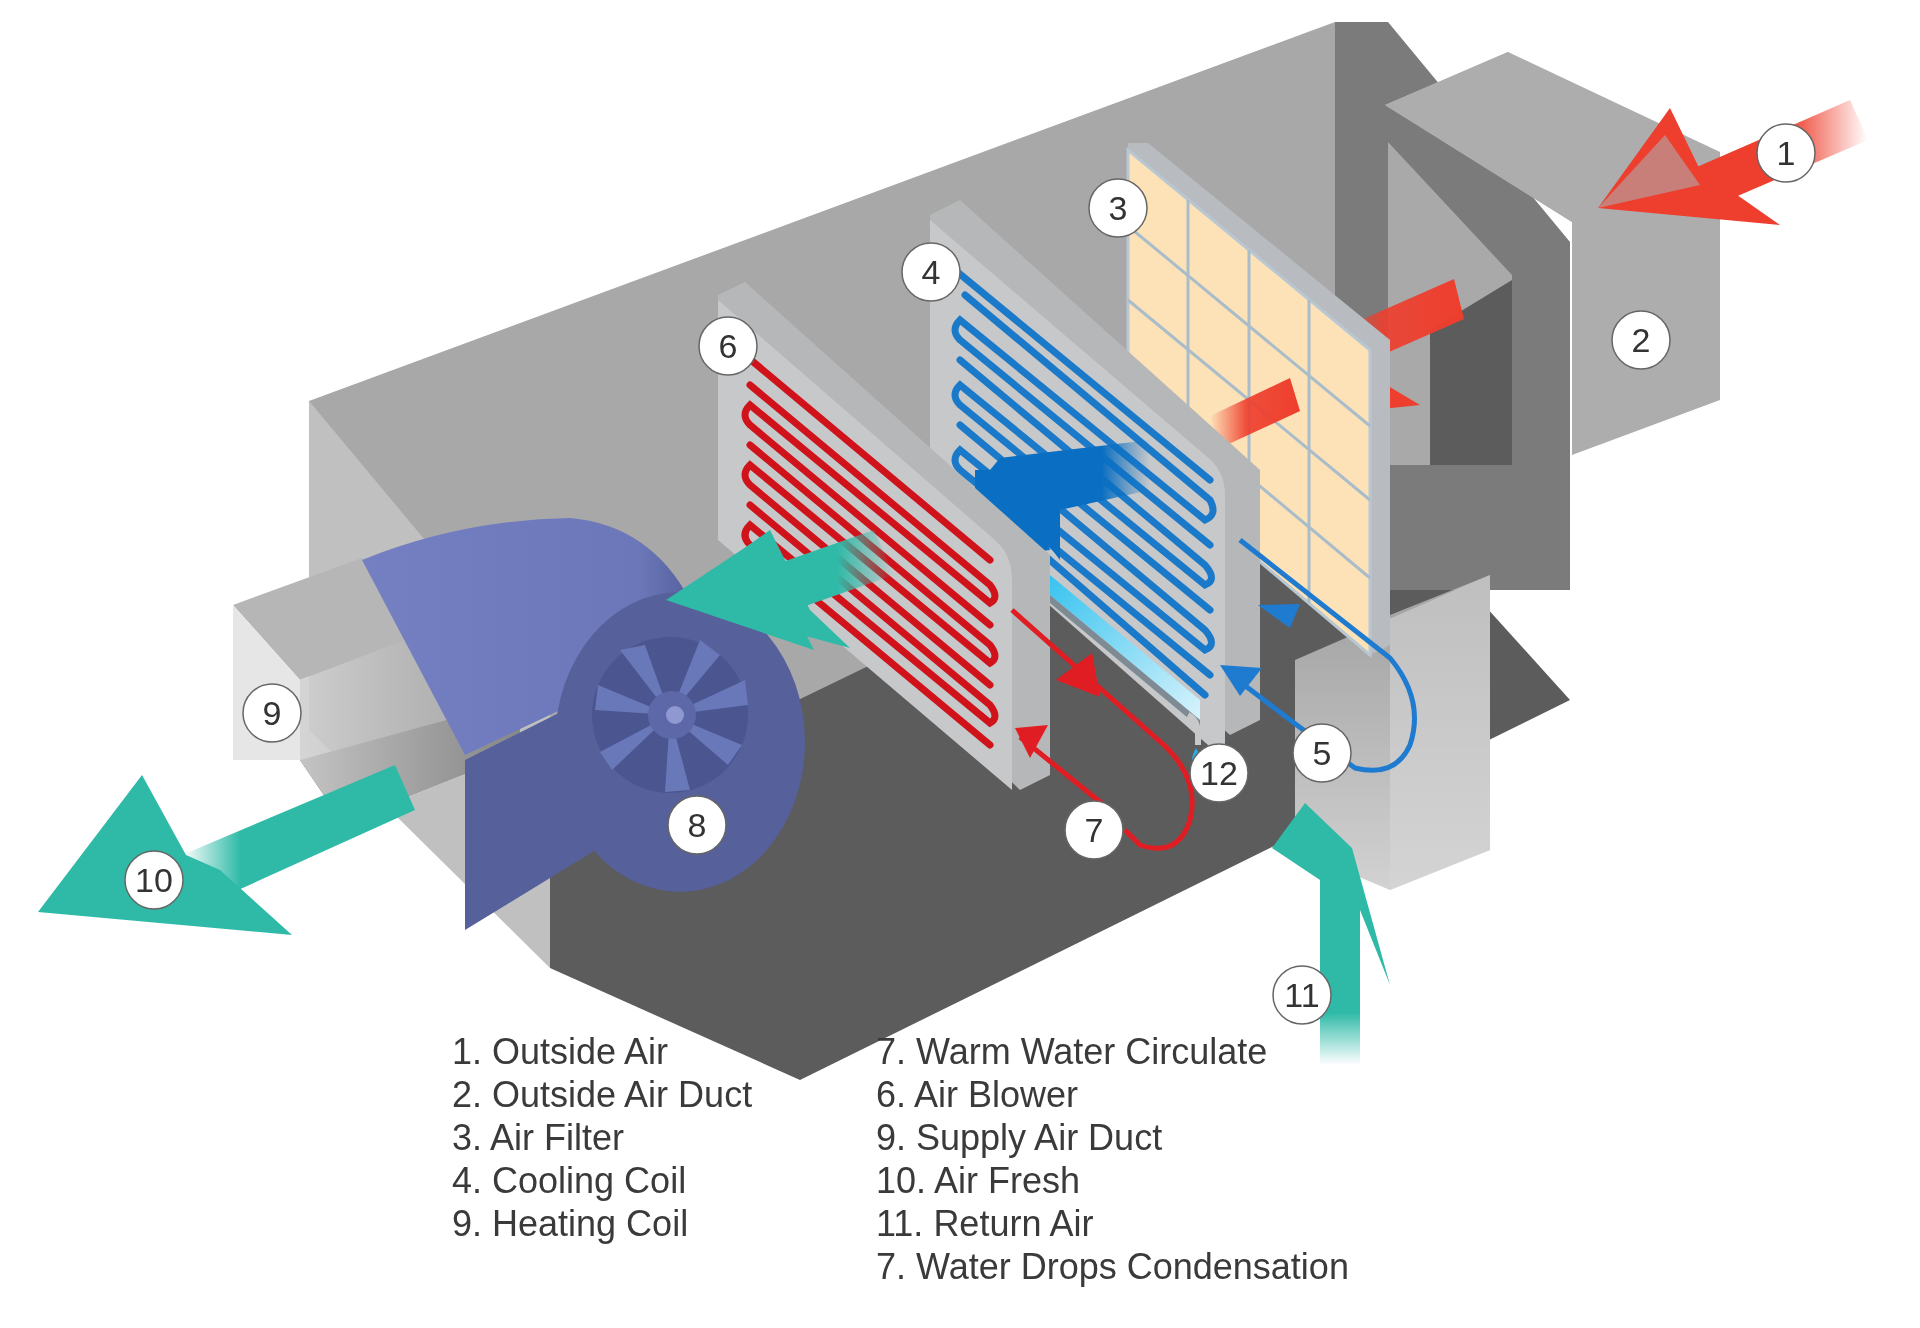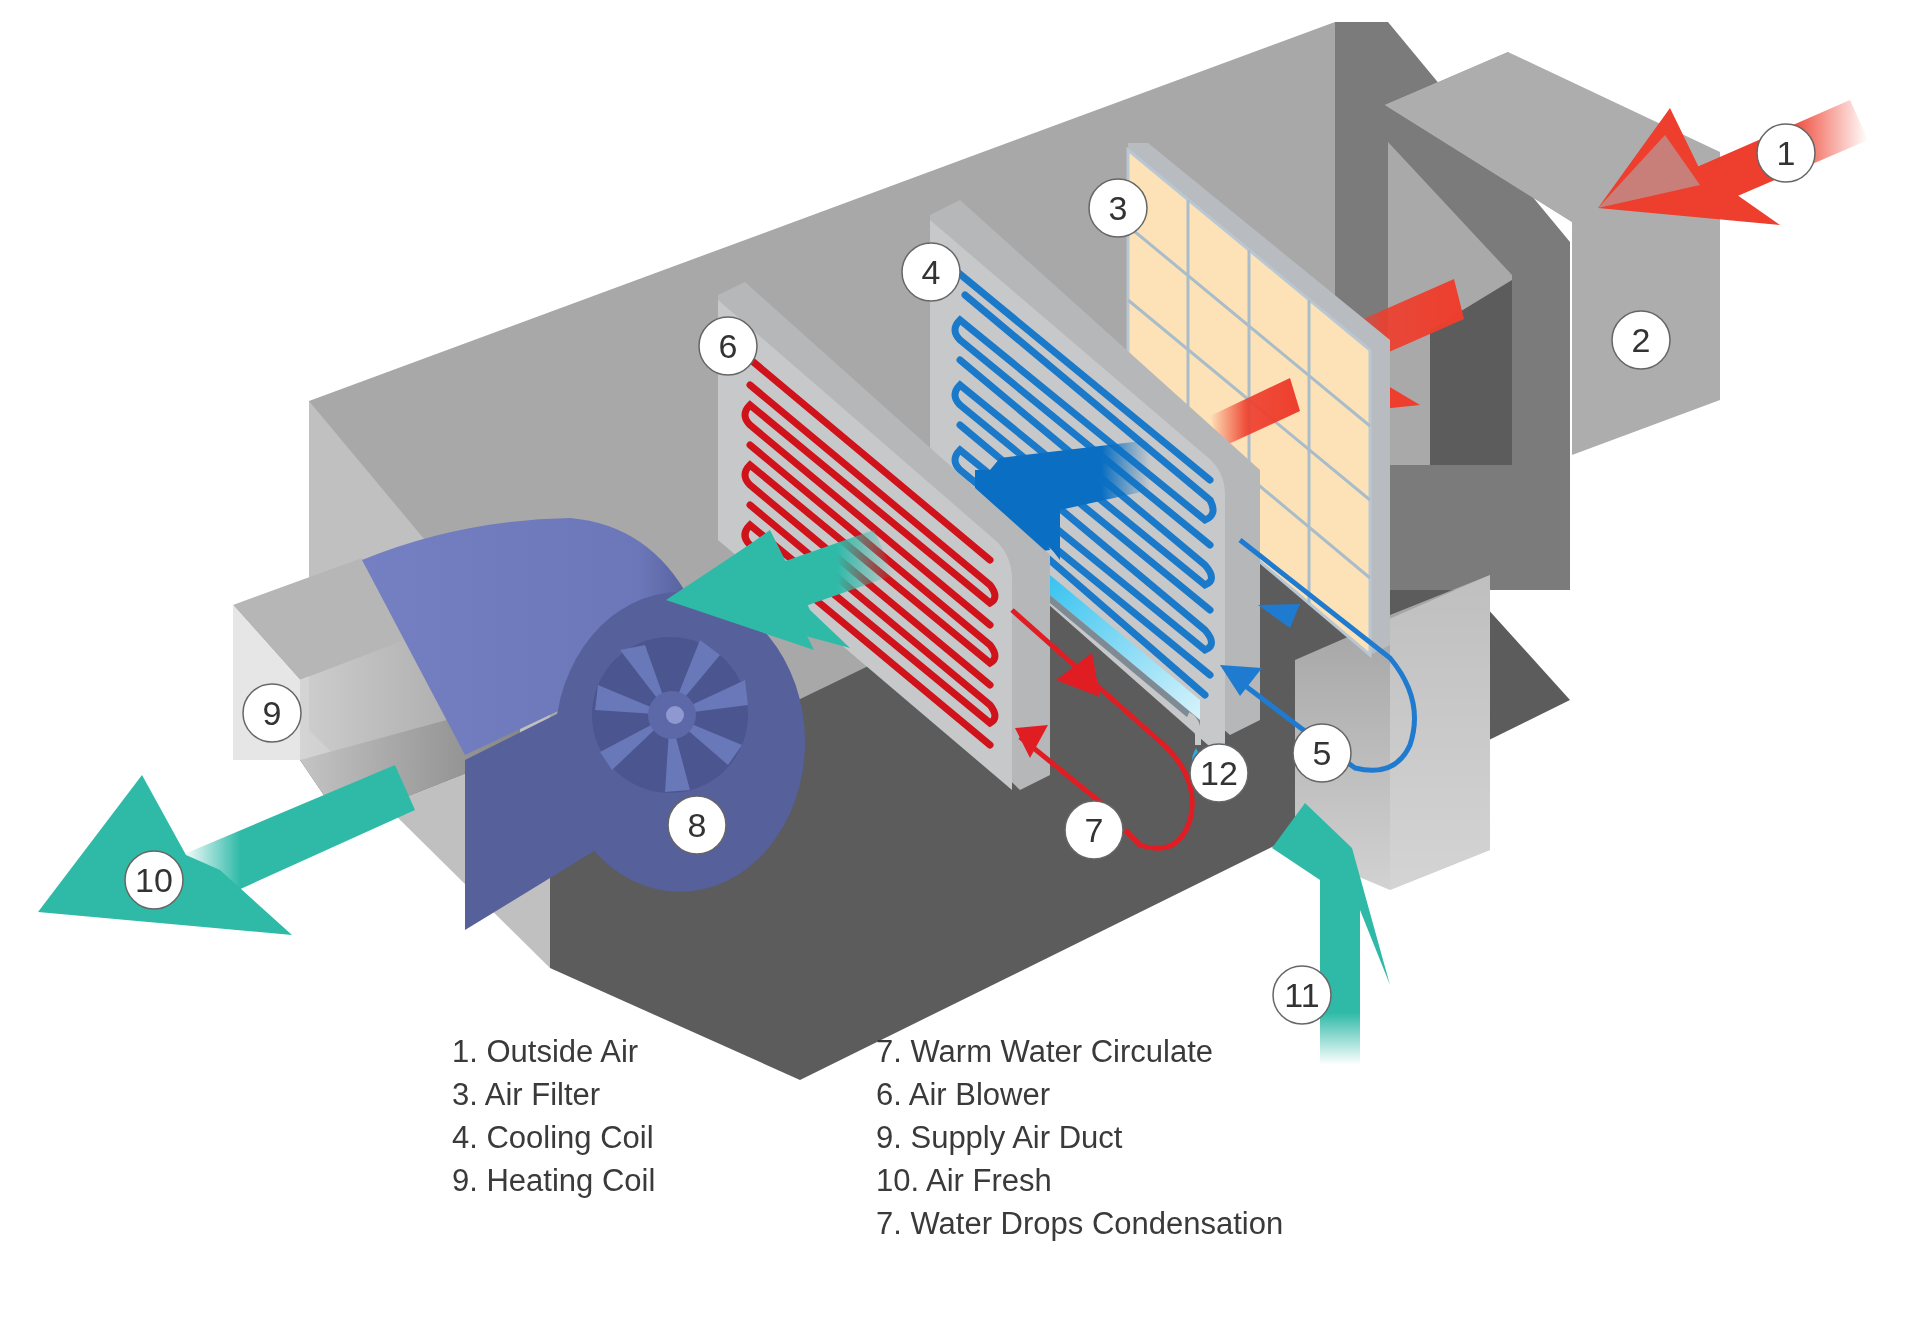--- a/index.html
+++ b/index.html
@@ -1,19 +1,19 @@
 <!DOCTYPE html>
 <html><head>
 <meta charset="utf-8">
 <style>
   html,body{margin:0;padding:0;background:#ffffff;}
   body{width:1920px;height:1328px;position:relative;overflow:hidden;font-family:"Liberation Sans",sans-serif;}
   #diagram{position:absolute;left:0;top:0;width:1920px;height:1328px;}
   .callout-text{font-family:"Liberation Sans",sans-serif;font-size:34px;fill:#333;text-anchor:middle;dominant-baseline:central;}
-  .legend{position:absolute;top:1030px;font-family:"Liberation Sans",sans-serif;font-size:31px;color:#3a3a3a;line-height:43px;}
+  .legend{position:absolute;top:1030px;font-family:"Liberation Sans",sans-serif;font-size:36px;color:#3a3a3a;line-height:43px;}
   .legend .item{white-space:nowrap;}
   #legend-col-1{left:452px;}
   #legend-col-2{left:876px;}
 </style>
 </head>
 <body>
 
 <svg id="diagram" viewBox="0 0 1920 1328" xmlns="http://www.w3.org/2000/svg">
   <defs>
     <linearGradient id="gOutsideTail" x1="1" y1="0" x2="0" y2="0">
@@ -233,23 +233,25 @@
     <text class="callout-text">11</text>
   </g>
   <g transform="translate(1219,773)">
     <circle r="29" fill="#fff" stroke="#666" stroke-width="1.5"></circle>
     <text class="callout-text">12</text>
   </g>
 </svg>
 
 <div class="legend" id="legend-col-1">
   <div class="item">1. Outside Air</div>
+  <div class="item">2. Outside Air Duct</div>
   <div class="item">3. Air Filter</div>
   <div class="item">4. Cooling Coil</div>
   <div class="item">9. Heating Coil</div>
 </div>
 <div class="legend" id="legend-col-2">
   <div class="item">7. Warm Water Circulate</div>
   <div class="item">6. Air Blower</div>
   <div class="item">9. Supply Air Duct</div>
   <div class="item">10. Air Fresh</div>
+  <div class="item">11. Return Air</div>
   <div class="item">7. Water Drops Condensation</div>
 </div>
 
 </body></html>

